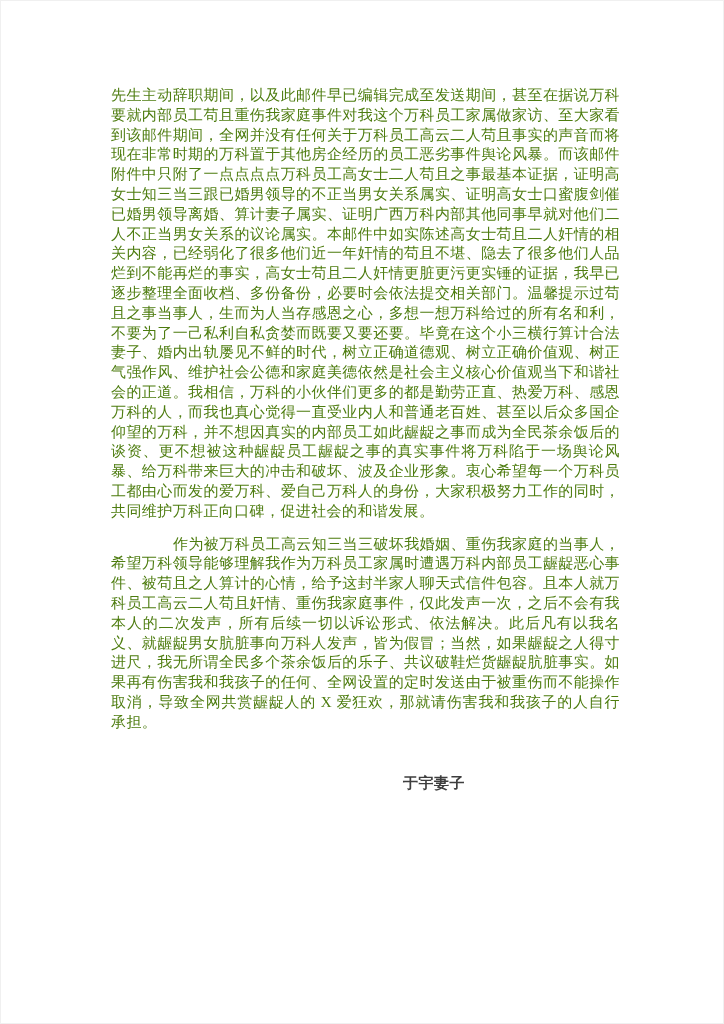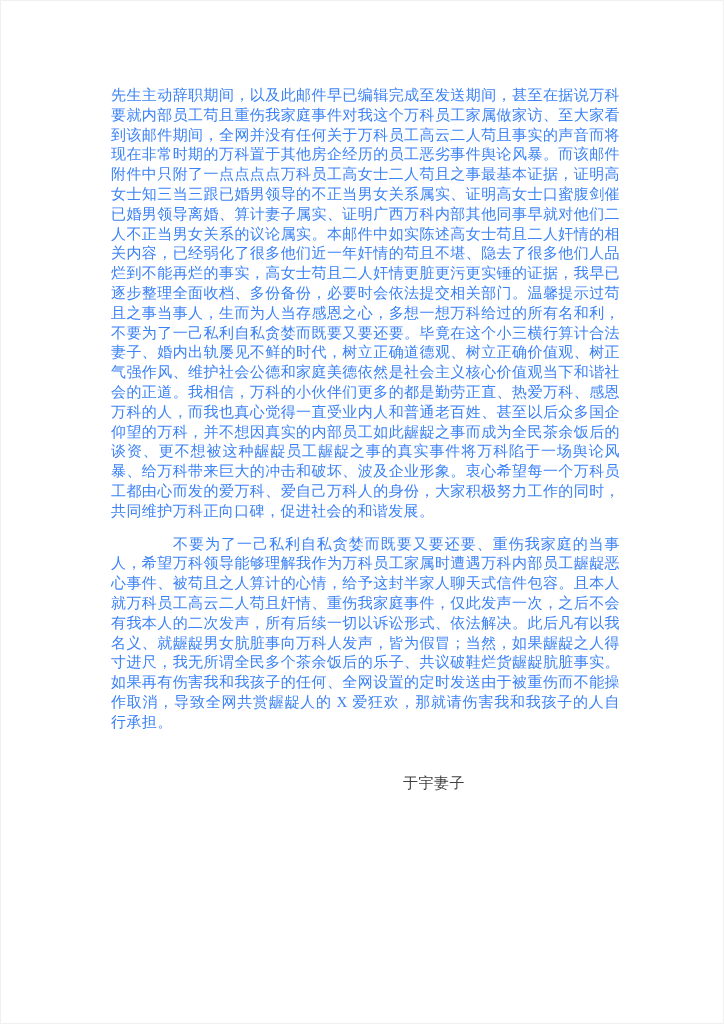--- a/index.html
+++ b/index.html
@@ -20,38 +20,39 @@
     box-sizing: border-box;
     background: #ffffff;
     border: 1px solid #f0f0f0;
     padding: 85px 103px 0 110px;
   }
   .doc p {
     margin: 0 0 13px 0;
     font-size: 15px;
     line-height: 19.8px;
     letter-spacing: 0.4px;
-    color: #3b82f6;
+    color: #4d7c0f;
     text-align: justify;
     text-justify: inter-ideograph;
   }
   .doc p.indented {
     text-indent: 62px;
   }
   .signature {
     margin-top: 41px;
     padding-left: 292px;
     font-size: 15px;
     line-height: 19.8px;
     letter-spacing: 0.5px;
     color: #3e3e3e;
+    font-weight: bold;
   }
 </style>
 </head>
 <body>
 
 <div class="page">
   <div class="doc">
     <p>先生主动辞职期间，以及此邮件早已编辑完成至发送期间，甚至在据说万科要就内部员工苟且重伤我家庭事件对我这个万科员工家属做家访、至大家看到该邮件期间，全网并没有任何关于万科员工高云二人苟且事实的声音而将现在非常时期的万科置于其他房企经历的员工恶劣事件舆论风暴。而该邮件附件中只附了一点点点点万科员工高女士二人苟且之事最基本证据，证明高女士知三当三跟已婚男领导的不正当男女关系属实、证明高女士口蜜腹剑催已婚男领导离婚、算计妻子属实、证明广西万科内部其他同事早就对他们二人不正当男女关系的议论属实。本邮件中如实陈述高女士苟且二人奸情的相关内容，已经弱化了很多他们近一年奸情的苟且不堪、隐去了很多他们人品烂到不能再烂的事实，高女士苟且二人奸情更脏更污更实锤的证据，我早已逐步整理全面收档、多份备份，必要时会依法提交相关部门。温馨提示过苟且之事当事人，生而为人当存感恩之心，多想一想万科给过的所有名和利，不要为了一己私利自私贪婪而既要又要还要。毕竟在这个小三横行算计合法妻子、婚内出轨屡见不鲜的时代，树立正确道德观、树立正确价值观、树正气强作风、维护社会公德和家庭美德依然是社会主义核心价值观当下和谐社会的正道。我相信，万科的小伙伴们更多的都是勤劳正直、热爱万科、感恩万科的人，而我也真心觉得一直受业内人和普通老百姓、甚至以后众多国企仰望的万科，并不想因真实的内部员工如此龌龊之事而成为全民茶余饭后的谈资、更不想被这种龌龊员工龌龊之事的真实事件将万科陷于一场舆论风暴、给万科带来巨大的冲击和破坏、波及企业形象。衷心希望每一个万科员工都由心而发的爱万科、爱自己万科人的身份，大家积极努力工作的同时，共同维护万科正向口碑，促进社会的和谐发展。</p>
-    <p class="indented">不要为了一己私利自私贪婪而既要又要还要、重伤我家庭的当事人，希望万科领导能够理解我作为万科员工家属时遭遇万科内部员工龌龊恶心事件、被苟且之人算计的心情，给予这封半家人聊天式信件包容。且本人就万科员工高云二人苟且奸情、重伤我家庭事件，仅此发声一次，之后不会有我本人的二次发声，所有后续一切以诉讼形式、依法解决。此后凡有以我名义、就龌龊男女肮脏事向万科人发声，皆为假冒；当然，如果龌龊之人得寸进尺，我无所谓全民多个茶余饭后的乐子、共议破鞋烂货龌龊肮脏事实。如果再有伤害我和我孩子的任何、全网设置的定时发送由于被重伤而不能操作取消，导致全网共赏龌龊人的 X 爱狂欢，那就请伤害我和我孩子的人自行承担。</p>
+    <p class="indented">作为被万科员工高云知三当三破坏我婚姻、重伤我家庭的当事人，希望万科领导能够理解我作为万科员工家属时遭遇万科内部员工龌龊恶心事件、被苟且之人算计的心情，给予这封半家人聊天式信件包容。且本人就万科员工高云二人苟且奸情、重伤我家庭事件，仅此发声一次，之后不会有我本人的二次发声，所有后续一切以诉讼形式、依法解决。此后凡有以我名义、就龌龊男女肮脏事向万科人发声，皆为假冒；当然，如果龌龊之人得寸进尺，我无所谓全民多个茶余饭后的乐子、共议破鞋烂货龌龊肮脏事实。如果再有伤害我和我孩子的任何、全网设置的定时发送由于被重伤而不能操作取消，导致全网共赏龌龊人的 X 爱狂欢，那就请伤害我和我孩子的人自行承担。</p>
   </div>
   <div class="signature">于宇妻子</div>
 </div>
 
 </body></html>

